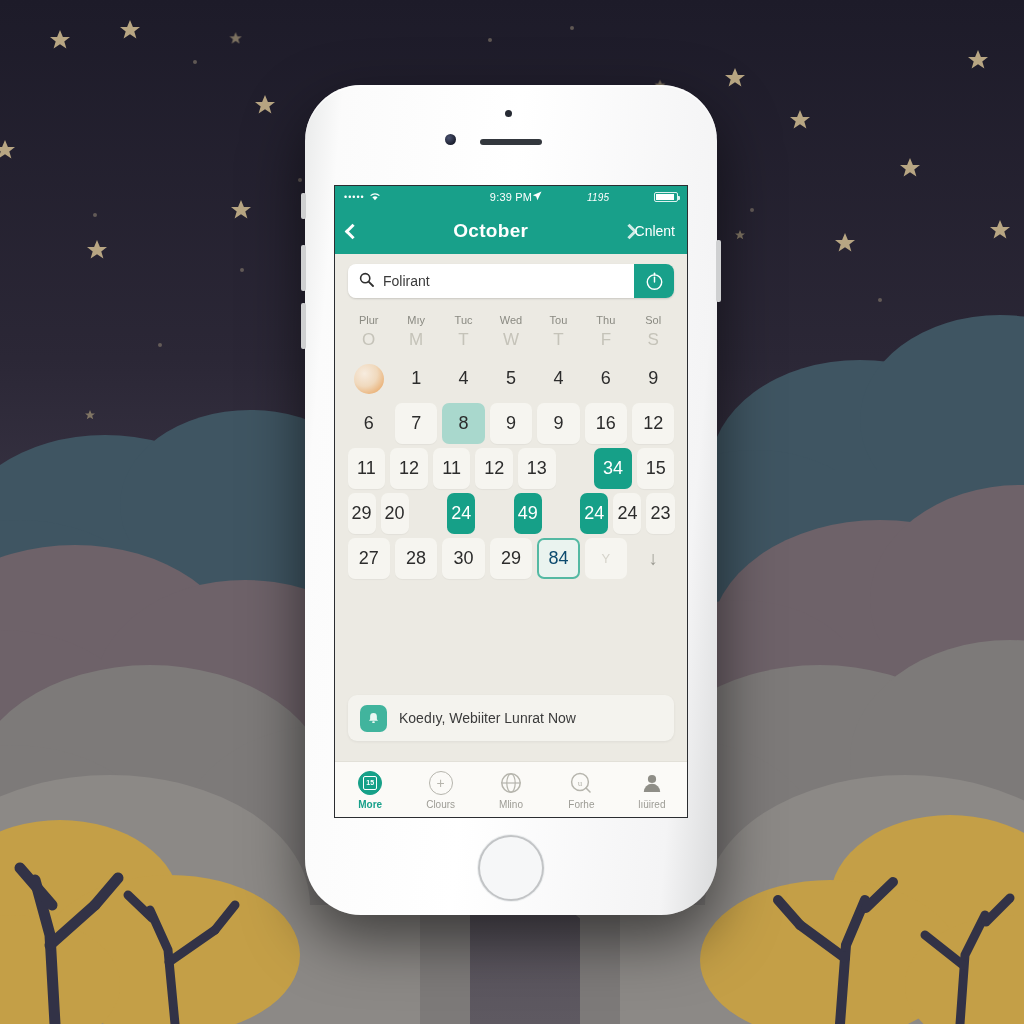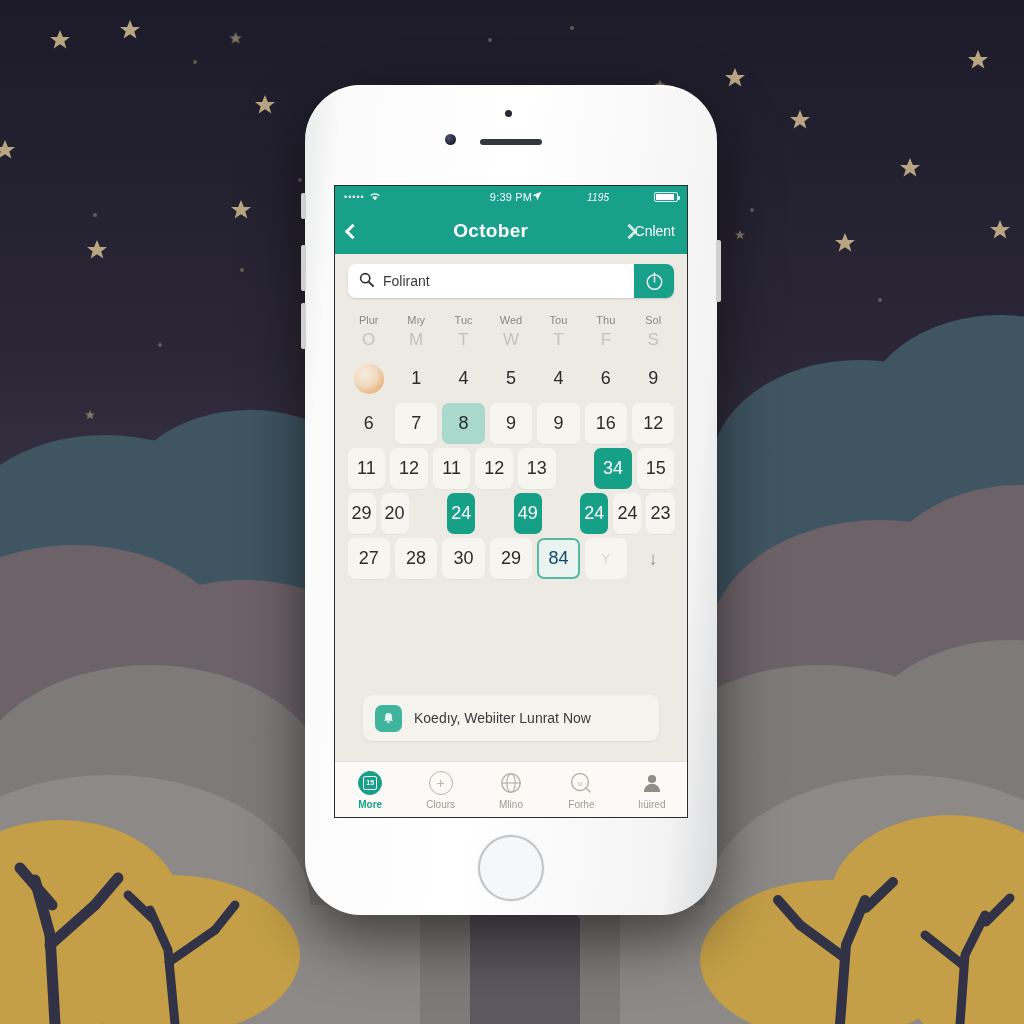--- a/index.html
+++ b/index.html
@@ -160,21 +160,21 @@
   .cal-cell.arrow { background: transparent; color: #9b9a92; font-size: 19px; }
   .badge-orange {
     width: 30px; height: 30px; border-radius: 50%;
     background: radial-gradient(circle at 35% 32%, #f7ecdf 0%, #f0d9bd 45%, #e79a4e 100%);
     display: flex; align-items: center; justify-content: center;
     color: #c87a2e; font-size: 9px; font-style: italic;
     overflow: hidden;
   }
 
   
-  #banner-wrap { position: absolute; left: 0; right: 0; bottom: 66px; padding: 0 28px 10px; }
+  #banner-wrap { position: absolute; left: 0; right: 0; bottom: 66px; padding: 0 13px 10px; }
   #banner {
     background: #f4f3ee; border-radius: 9px;
     height: 46px; display: flex; align-items: center; gap: 12px;
     padding: 0 12px;
     box-shadow: 0 1px 3px rgba(0,0,0,.06);
   }
   #banner-icon {
     width: 27px; height: 27px; border-radius: 7px;
     background: #41b49d;
     display: flex; align-items: center; justify-content: center;

